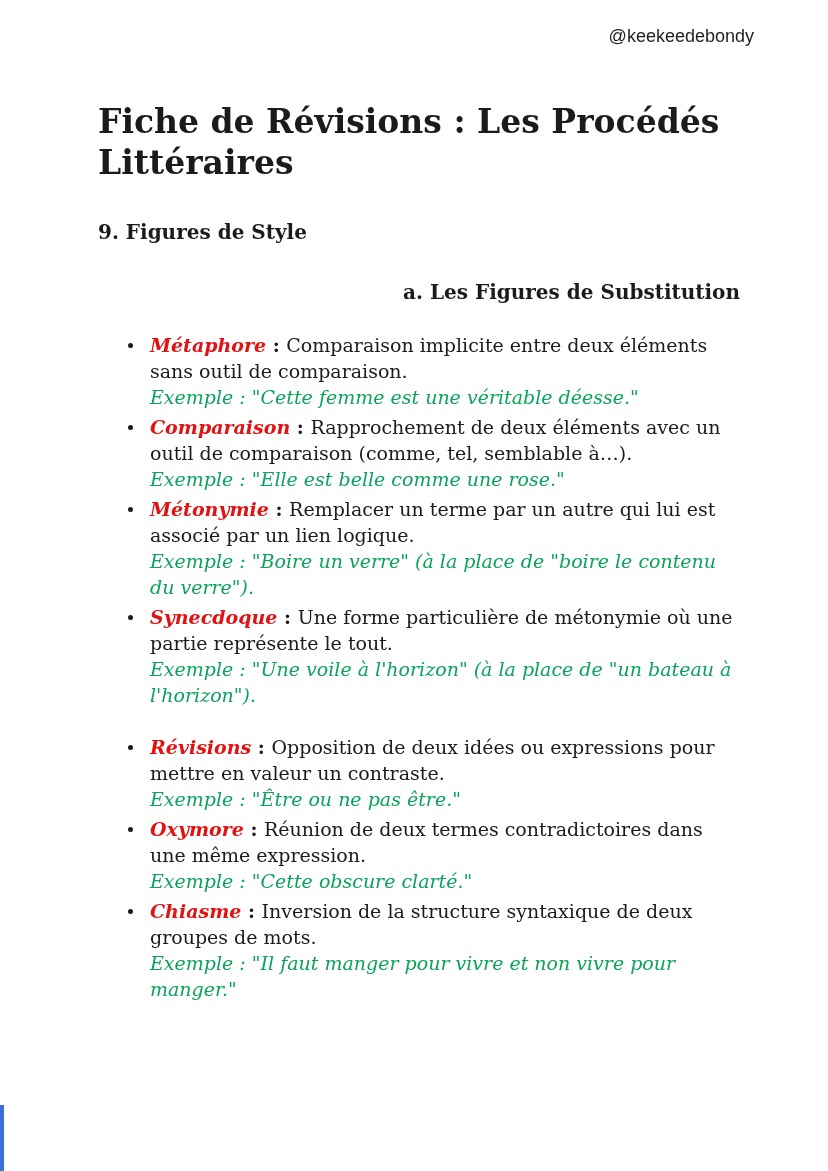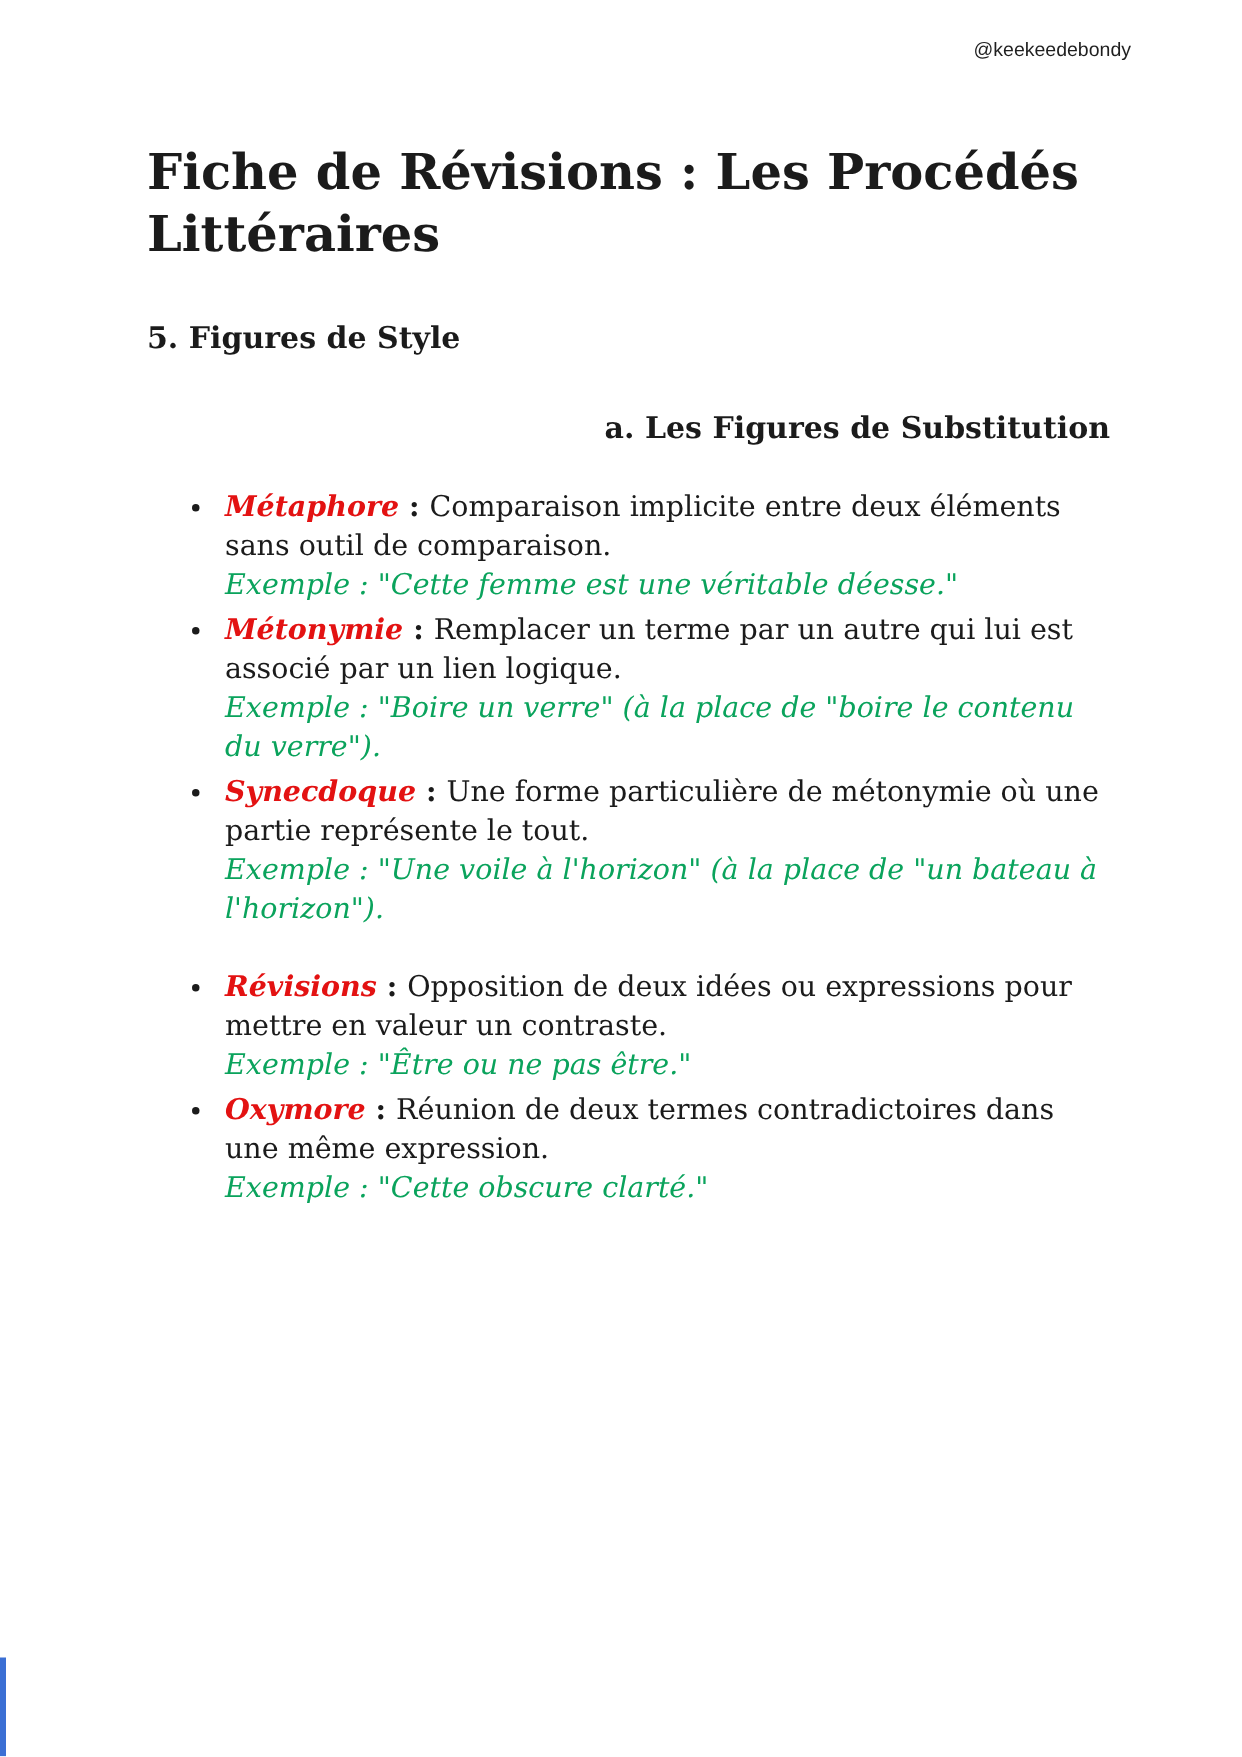--- a/index.html
+++ b/index.html
@@ -16,21 +16,21 @@
     background: #ffffff;
     font-family: "DejaVu Serif", "Liberation Serif", serif;
     color: var(--text, #1b1b1b);
     font-size: 19px;
     line-height: 1.37;
     overflow: hidden;
   }
   .handle {
     text-align: right;
     font-family: "Liberation Sans", sans-serif;
-    font-size: 13px;
+    font-size: 18px;
     color: #1f1f1f;
     margin-right: -14px;
   }
   h1.title {
     font-size: 33px;
     line-height: 1.25;
     margin: 52px 0 0 0;
     font-weight: 700;
     color: var(--text, #1b1b1b);
   }
@@ -94,26 +94,28 @@
     background: var(--accent, #3b6fd4);
   }
 </style>
 </head>
 <body>
 
 <div class="page" style="--text: #1b1b1b; --term: #e31212; --example: #0aa35c; --accent: #3b6fd4;">
   <div class="handle">@keekeedebondy</div>
   <h1 class="title">Fiche de Révisions : Les Procédés Littéraires</h1>
   <div id="content">
-      <h2 class="section-heading">5. Figures de Style</h2>
+      <h2 class="section-heading">9. Figures de Style</h2>
       <h3 class="subsection-heading">a. Les Figures de Substitution</h3>
       <ul class="term-list">
         <li><span class="term">Métaphore</span><span class="sep"> : </span><span class="definition">Comparaison implicite entre deux éléments sans outil de comparaison.</span><div class="example">Exemple : "Cette femme est une véritable déesse."</div></li>
+        <li><span class="term">Comparaison</span><span class="sep"> : </span><span class="definition">Rapprochement de deux éléments avec un outil de comparaison (comme, tel, semblable à…).</span><div class="example">Exemple : "Elle est belle comme une rose."</div></li>
         <li><span class="term">Métonymie</span><span class="sep"> : </span><span class="definition">Remplacer un terme par un autre qui lui est associé par un lien logique.</span><div class="example">Exemple : "Boire un verre" (à la place de "boire le contenu du verre").</div></li>
         <li><span class="term">Synecdoque</span><span class="sep"> : </span><span class="definition">Une forme particulière de métonymie où une partie représente le tout.</span><div class="example">Exemple : "Une voile à l'horizon" (à la place de "un bateau à l'horizon").</div></li>
       </ul>
       <ul class="term-list">
         <li><span class="term">Révisions</span><span class="sep"> : </span><span class="definition">Opposition de deux idées ou expressions pour mettre en valeur un contraste.</span><div class="example">Exemple : "Être ou ne pas être."</div></li>
         <li><span class="term">Oxymore</span><span class="sep"> : </span><span class="definition">Réunion de deux termes contradictoires dans une même expression.</span><div class="example">Exemple : "Cette obscure clarté."</div></li>
+        <li><span class="term">Chiasme</span><span class="sep"> : </span><span class="definition">Inversion de la structure syntaxique de deux groupes de mots.</span><div class="example">Exemple : "Il faut manger pour vivre et non vivre pour manger."</div></li>
       </ul>
     </div>
   <div class="edge-accent"></div>
 </div>
 
 </body></html>

